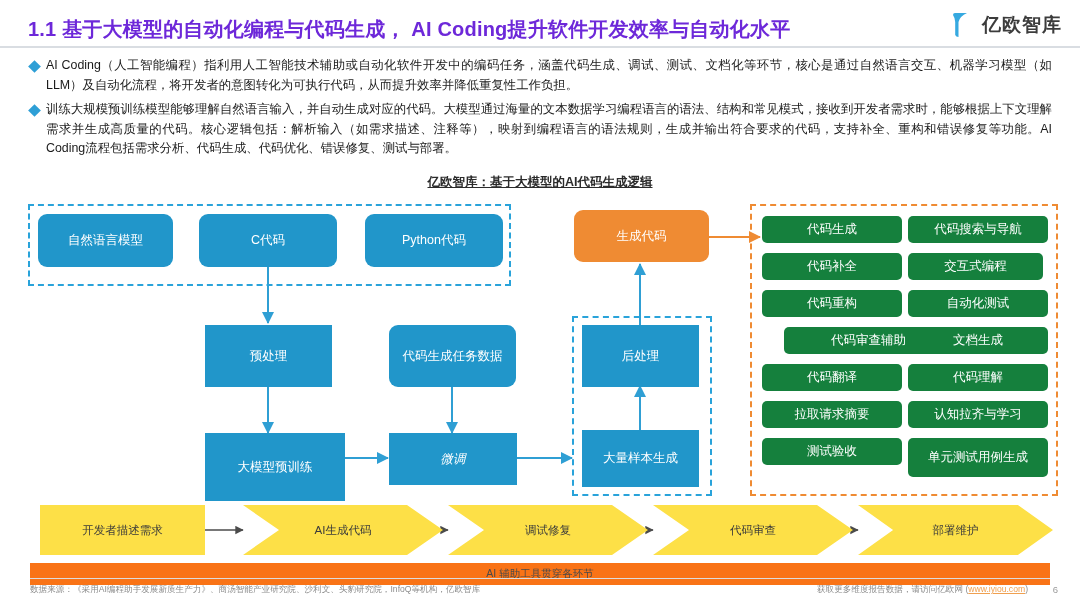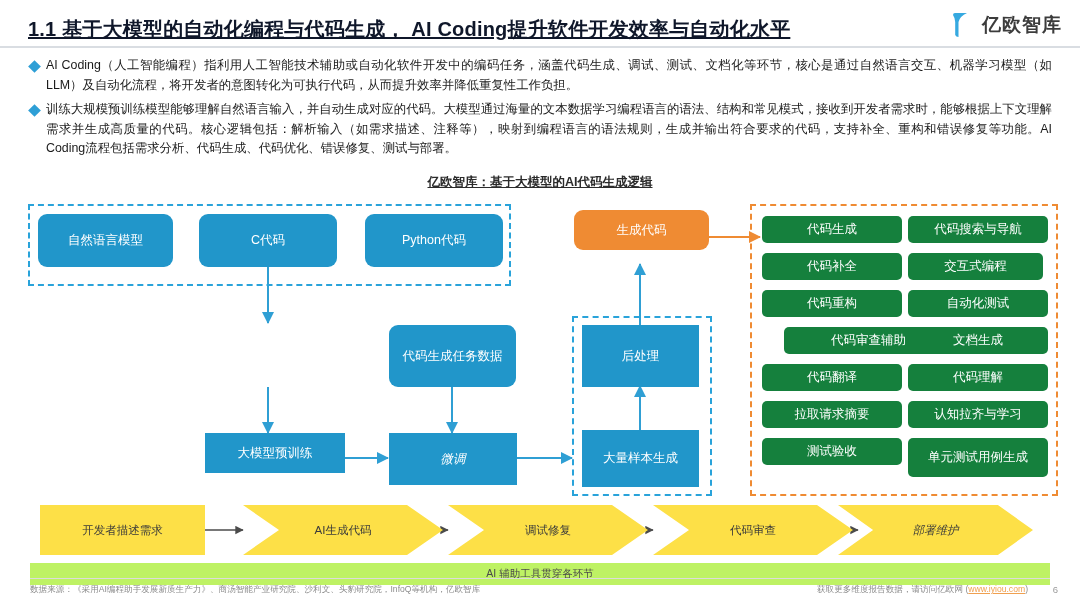--- a/index.html
+++ b/index.html
@@ -7,22 +7,22 @@
     width:1080px;height:608px;
     background:#ffffff;
     font-family:"Liberation Sans","DejaVu Sans",sans-serif;
     overflow:hidden;position:relative;
   }
   .page{position:relative;width:1080px;height:608px;}
 
   
   .header{position:absolute;left:28px;top:12px;right:0;height:34px;}
   .title{
-    font-size:20px;font-weight:bold;color:#0f172a;letter-spacing:.2px;
-    white-space:nowrap;line-height:34px;text-decoration:underline;
+    font-size:20px;font-weight:bold;color:#6d28d9;letter-spacing:.2px;
+    white-space:nowrap;line-height:34px;
   }
   .header-rule{
     position:absolute;left:0;top:46px;width:1080px;height:2px;background:#d9dde2;
   }
   .logo{position:absolute;right:18px;top:8px;height:34px;display:flex;align-items:center;gap:12px;}
   .logo-mark{width:20px;height:28px;position:relative;}
   .logo-text{font-size:19px;font-weight:bold;color:#3c3c3c;letter-spacing:1px;}
 
   
   .bullets{position:absolute;left:30px;top:56px;width:1022px;}
@@ -61,21 +61,21 @@
   
   .flow{position:absolute;left:0;top:505px;width:1080px;height:72px;}
   .chev{
     position:absolute;top:0;height:50px;background:#fde047;
     display:flex;align-items:center;justify-content:center;
     color:#3a3a3a;font-size:11.5px;
   }
   .chev.first{clip-path:polygon(0 0,100% 0,100% 100%,0 100%);}
   .chev.mid{clip-path:polygon(0 0,82% 0,100% 50%,82% 100%,0 100%,18% 50%);}
   .flowbar{
-    position:absolute;left:30px;top:58px;width:1020px;height:22px;background:#bef264;
+    position:absolute;left:30px;top:58px;width:1020px;height:22px;background:#f97316;
     display:flex;align-items:center;justify-content:center;color:#4a4a4a;font-size:10.5px;
   }
   svg.flowarrows{position:absolute;left:0;top:0;width:1080px;height:72px;}
 
   
   .footer-rule{position:absolute;left:30px;top:578px;width:1020px;height:1px;background:#dcdcdc;}
   .src{
     position:absolute;left:30px;top:584px;font-size:8.6px;color:#8c8c8c;white-space:nowrap;
   }
   .more{
@@ -142,29 +142,30 @@
       <line x1="640" y1="135" x2="640" y2="74" stroke="#2f9fd4" stroke-width="2" marker-end="url(#ab)"></line>
 
       <line x1="709" y1="47" x2="760" y2="47" stroke="#ef8b33" stroke-width="2" marker-end="url(#ao)"></line>
     </svg>
 
     <div class="dash-blue" style="left:28px;top:14px;width:483px;height:82px;"></div>
     <div class="box blue-r" style="left:38px;top:24px;width:135px;height:53px;">自然语言模型</div>
     <div class="box blue-r" style="left:365px;top:24px;width:138px;height:53px;">Python代码</div>
     <div class="box blue-r" style="left:199px;top:24px;width:138px;height:53px;">C代码</div>
 
+    <div class="box blue" style="left:205px;top:135px;width:127px;height:62px;">预处理</div>
     <div class="box blue-r" style="left:389px;top:135px;width:127px;height:62px;">代码生成任务数据</div>
-    <div class="box blue" style="left:205px;top:243px;width:140px;height:40px;">大模型预训练</div>
+    <div class="box blue" style="left:205px;top:243px;width:140px;height:68px;">大模型预训练</div>
     <div class="box blue" style="left:389px;top:243px;width:128px;height:52px;font-style:italic;">微调</div>
 
     <div class="dash-blue" style="left:572px;top:126px;width:140px;height:180px;"></div>
     <div class="box blue" style="left:582px;top:135px;width:117px;height:62px;">后处理</div>
     <div class="box blue" style="left:582px;top:240px;width:117px;height:57px;">大量样本生成</div>
 
-    <div class="box orange-r" style="left:574px;top:20px;width:135px;height:40px;">生成代码</div>
+    <div class="box orange-r" style="left:574px;top:20px;width:135px;height:52px;">生成代码</div>
 
     <div class="dash-orange" style="left:750px;top:14px;width:308px;height:292px;"></div>
     <div>
       <div class="box orange" style="left:762px;top:26px;width:140px;height:27px;">代码生成</div>
       <div class="box orange" style="left:762px;top:63px;width:140px;height:27px;">代码补全</div>
       <div class="box orange" style="left:762px;top:100px;width:140px;height:27px;">代码重构</div>
       <div class="box orange" style="left:784px;top:137px;width:169px;height:27px;">代码审查辅助</div>
       <div class="box orange" style="left:762px;top:174px;width:140px;height:27px;">代码翻译</div>
       <div class="box orange" style="left:762px;top:211px;width:140px;height:27px;">拉取请求摘要</div>
       <div class="box orange" style="left:762px;top:248px;width:140px;height:27px;">测试验收</div>
@@ -188,21 +189,21 @@
       </defs>
       <line x1="205" y1="25" x2="243" y2="25" stroke="#4b4b4b" stroke-width="1.4" marker-end="url(#ag)"></line>
       <line x1="410" y1="25" x2="448" y2="25" stroke="#4b4b4b" stroke-width="1.4" marker-end="url(#ag)"></line>
       <line x1="615" y1="25" x2="653" y2="25" stroke="#4b4b4b" stroke-width="1.4" marker-end="url(#ag)"></line>
       <line x1="820" y1="25" x2="858" y2="25" stroke="#4b4b4b" stroke-width="1.4" marker-end="url(#ag)"></line>
     </svg>
     <div class="chev first" style="left:40px;width:165px;">开发者描述需求</div>
     <div class="chev mid" style="left:243px;width:200px;">AI生成代码</div>
     <div class="chev mid" style="left:448px;width:200px;">调试修复</div>
     <div class="chev mid" style="left:653px;width:200px;">代码审查</div>
-    <div class="chev mid" style="left:838px;width:195px;font-style:italic;">部署维护</div>
+    <div class="chev mid" style="left:858px;width:195px;">部署维护</div>
     <div class="flowbar">AI 辅助工具贯穿各环节</div>
   </div>
 
   <div class="footer-rule"></div>
   <div class="src">数据来源：《采用AI编程助手发展新质生产力》、商汤智能产业研究院、沙利文、头豹研究院，InfoQ等机构，亿欧智库</div>
   <div class="more">
     <span>获取更多维度报告数据，请访问亿欧网 (</span><a href="#">www.iyiou.com</a><span>)</span>
   </div>
   <div class="pagenum">6</div>
 </div>

